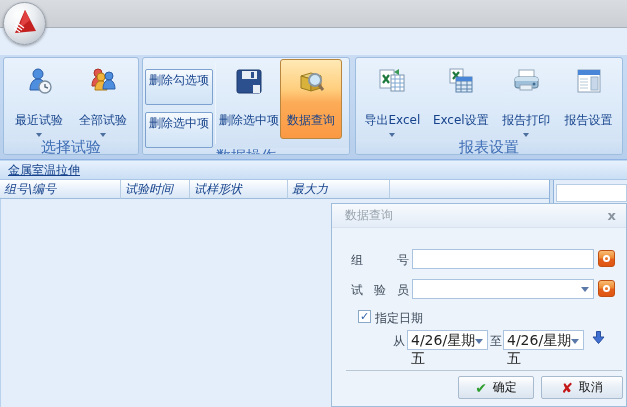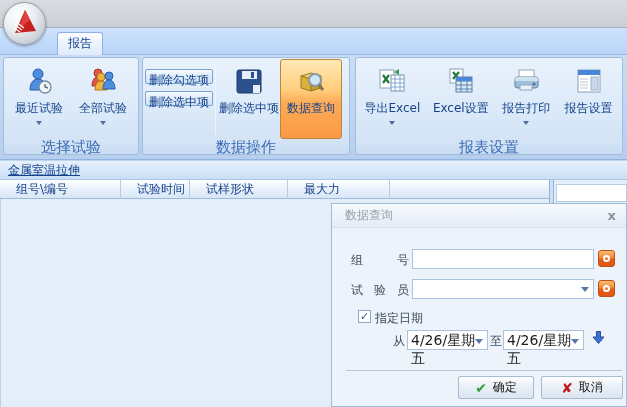--- a/index.html
+++ b/index.html
@@ -26,38 +26,38 @@
   .ribbon { position:absolute; left:0; top:55px; width:627px; height:105px;
     background:linear-gradient(#c9dcf4,#b7cfec); border-bottom:1px solid #8fb3e3; }
   .rgroup { position:absolute; top:2px; height:98px; border:1px solid #9ebddf; border-radius:3px;
     background:linear-gradient(#e9f2fc,#d9e8f8 65%, #cfe0f3); display:flex; flex-direction:column; overflow:hidden; }
   .rg-body { flex:1; display:flex; align-items:flex-start; justify-content:space-evenly; padding:1px 2px 0 2px; }
   .rg-label { height:17px; line-height:16px; text-align:center; font-size:15px; color:#3e6db5;
     background:linear-gradient(#d6e5f6,#c7dbf1); }
   .bigbtn { width:62px; height:80px; display:flex; flex-direction:column; align-items:center;
     color:#15428b; border-radius:3px; border:1px solid transparent; }
   .bigbtn .bicon { margin-top:5px; width:32px; height:32px; display:flex; align-items:center; justify-content:center; }
-  .bigbtn .blabel { margin-top:3px; white-space:nowrap; }
+  .bigbtn .blabel { margin-top:15px; white-space:nowrap; }
   .bigbtn.active { background:linear-gradient(#ffe9b5,#ffce7d 38%, #fcab57 55%, #fb9944);
     border:1px solid #b8863f; }
   .drop-arrow { margin-top:4px; width:0; height:0; border-left:3px solid transparent;
     border-right:3px solid transparent; border-top:4px solid #4d6f9e; }
   .del-col { display:flex; flex-direction:column; justify-content:flex-start; padding-top:10px; gap:7px; }
-  .smallbtn { width:68px; height:15px; line-height:21px; text-align:center; color:#15428b;
+  .smallbtn { width:68px; height:36px; line-height:21px; text-align:center; color:#15428b;
     background:linear-gradient(#f6fafe,#ddebf9 50%, #d0e3f5); border:1px solid #7da2cf; border-radius:2px; white-space:nowrap; }
   .vsep { width:1px; align-self:stretch; margin:4px 2px; background:#a9c3e1; border-right:1px solid #eef5fc; }
 
   
   .panel-title { position:absolute; left:0; top:160px; width:627px; height:20px; line-height:19px;
     background:linear-gradient(#e7f1fd,#cadef4); border-top:1px solid #bdd6f0; border-bottom:1px solid #a9c6e6;
     color:#15428b; padding-left:8px; text-decoration:underline; }
   .header-row { position:absolute; left:0; top:180px; width:549px; height:19px; display:flex; }
   .hcell { background:linear-gradient(#feffff,#e9f1fb 50%, #d8e6f5); border-right:1px solid #b7cde4;
-    border-bottom:1px solid #9dbcdd; color:#15428b; line-height:18px; padding-left:16px;
-    white-space:nowrap; overflow:hidden; }
+    border-bottom:1px solid #9dbcdd; color:#15428b; line-height:18px; padding-left:4px;
+    white-space:nowrap; overflow:hidden;font-style:italic; }
   .hfill { flex:1; border-right:none; }
   .grid-body { position:absolute; left:0; top:199px; width:549px; height:208px; background:#e4eefb;
     border-left:1px solid #b9d1ec; }
   .v-split { position:absolute; left:549px; top:180px; width:5px; height:227px;
     background:#cfe0f3; border-left:1px solid #8fb3da; border-right:1px solid #8fb3da; }
   .right-header { position:absolute; left:556px; top:184px; width:71px; height:18px;
     background:#ffffff; border:1px solid #b7cde4; }
 
   
   .dialog { position:absolute; left:331px; top:203px; width:296px; height:204px;
@@ -98,23 +98,20 @@
   <div class="orb">
     <span>
       <svg width="30" height="30" viewBox="0 0 30 30">
         <path d="M15 3 L26 24 L5 26 Z" fill="#c52020"></path>
         <path d="M15 3 L20 13 L9 22 Z" fill="#e04040"></path>
         <path d="M6 15 l8 6 M5 18 l7 5 M4 21 l6 4" stroke="#ffffff" stroke-width="1.2" fill="none"></path>
       </svg>
     </span>
   </div>
 
-  <div class="tab-row">
-    <div class="tab">报告</div>
-  </div>
 
   <div class="ribbon">
 
     <div class="rgroup" style="left:3px; width:136px;">
       <div class="rg-body">
         <div class="bigbtn">
           <span class="bicon">
             <svg width="30" height="30" viewBox="0 0 30 30">
               <circle cx="14" cy="8" r="5" fill="#4d8ede" stroke="#2c5ea8"></circle>
               <path d="M14 13 C8 13 6 19 6 24 L22 24 C22 19 20 13 14 13 Z" fill="#4d8ede" stroke="#2c5ea8"></path>

